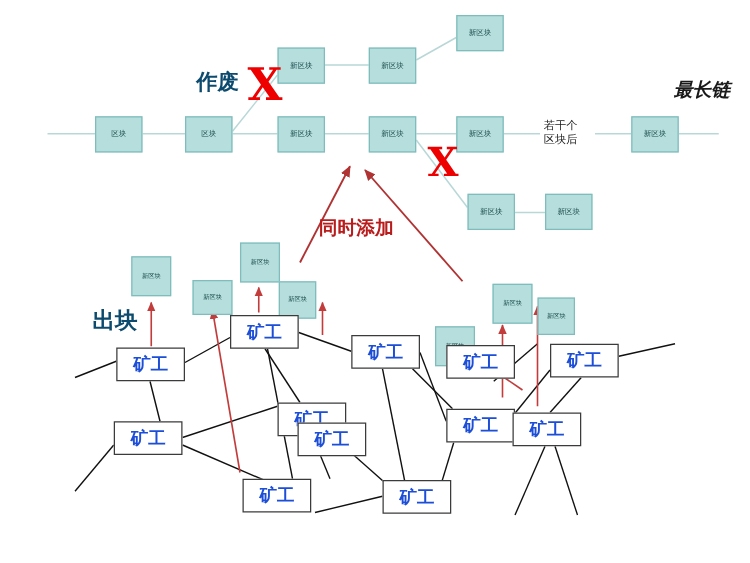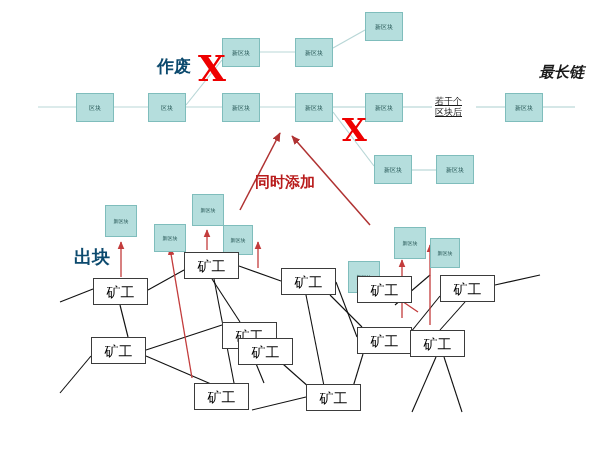--- a/index.html
+++ b/index.html
@@ -37,22 +37,22 @@
     overflow: hidden;
   }
   .miner {
     position: absolute;
     box-sizing: border-box;
     background: #ffffff;
     border: 1.6px solid #3b3b3b;
     display: flex;
     align-items: center;
     justify-content: center;
-    color: #000000;
-    font-weight: normal;
+    color: #1d4ed8;
+    font-weight: bold;
     line-height: 1;
     white-space: nowrap;
   }
   .label {
     position: absolute;
     white-space: nowrap;
     line-height: 1.15;
     font-weight: bold;
   }
   .label-red {
@@ -62,21 +62,20 @@
     color: #b91c1c;
   }
   .label-black {
     color: #1a1a1a;
   }
   .label-plain {
     position: absolute;
     white-space: nowrap;
     line-height: 1.2;
     color: #1a1a1a;
-    text-decoration: underline;
   }
   .xmark {
     position: absolute;
     color: #ee0000;
     font-weight: bold;
     line-height: 1;
     font-family: "DejaVu Serif", "Liberation Serif", serif;
   }
 </style>
 </head>

